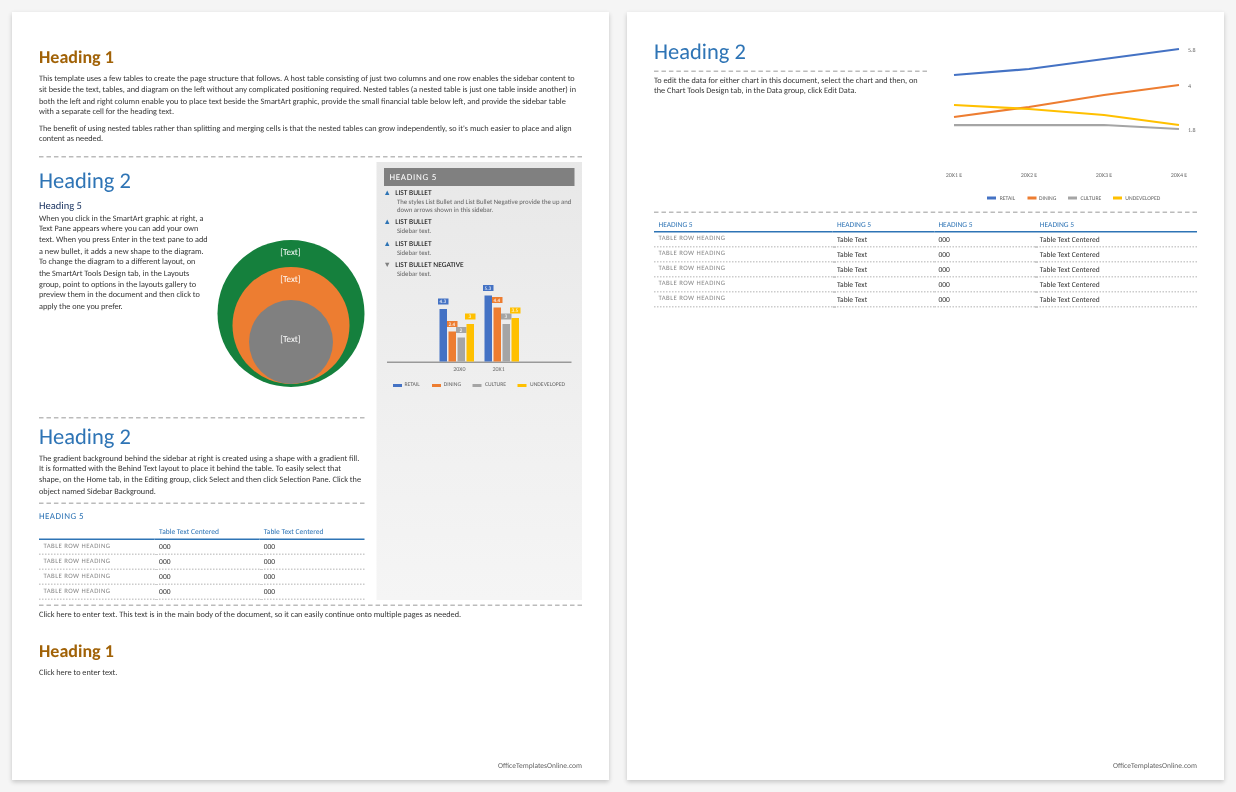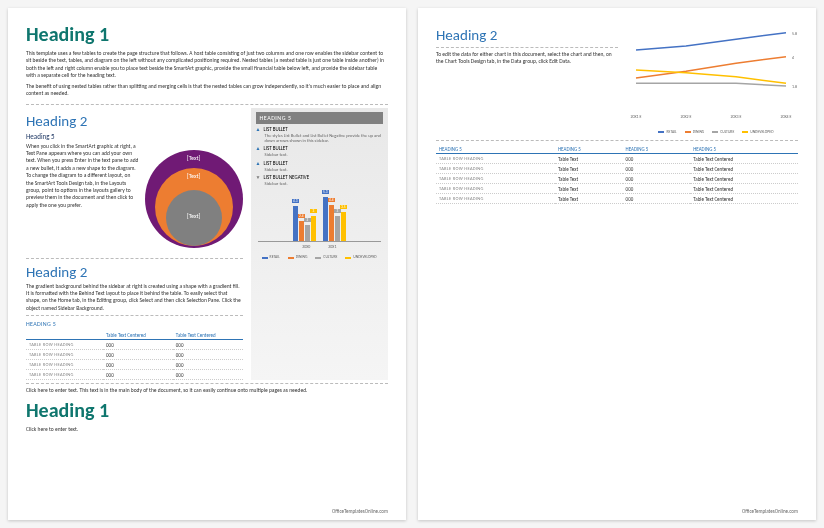--- a/index.html
+++ b/index.html
@@ -1,32 +1,32 @@
 <!DOCTYPE html>
 <html><head>
 <meta charset="utf-8">
 <style>
   * { box-sizing: border-box; margin: 0; padding: 0; }
   body { background: #f5f5f5; font-family: Calibri, Arial, sans-serif; width: 824px; height: 528px; overflow: hidden; display: flex; gap: 12px; padding: 8px; }
   .page { background: #fff; box-shadow: 0 1px 3px rgba(0,0,0,.2); flex: 1; padding: 14px 18px 10px 18px; position: relative; display: flex; flex-direction: column; font-size: 5.5px; color: #333; }
-  .h1 { color: #0f766e; font-size: 20px; font-weight: bold; margin-bottom: 4px; }
+  .h1 { color: #a16207; font-size: 12px; font-weight: bold; margin-bottom: 4px; margin-top: 10px; }
   .h2 { color: #2E74B5; font-size: 15px; font-weight: normal; margin: 4px 0 2px 0; }
   .h3 { color: #1F3864; font-size: 7px; font-weight: normal; margin: 2px 0; }
   .h5 { color: #2E74B5; font-size: 6px; margin: 4px 0 2px 0; letter-spacing: .3px; }
   .dash { border: none; border-top: 1px dashed #bbb; margin: 3px 0; }
   p { line-height: 1.35; margin-bottom: 3px; }
   .two-col { display: flex; gap: 8px; }
   .left { flex: 1.7; }
   .sidebar { flex: 1; background: linear-gradient(#e8e8e8,#f5f5f5); padding: 4px 5px; }
   .sidebar-head { background: #808080; color:#fff; font-size: 6px; padding: 2px 4px; letter-spacing:.5px; }
   .bullet { font-size: 5px; margin: 2px 0 1px 0; color:#000; }
   .bullet::before { content:"▲"; color:#2E74B5; font-size:5px; margin-right:3px; }
   .bullet.neg::before { content:"▼"; color:#808080; }
   .sub { font-size:4.5px; color:#666; margin-left:9px; line-height:1.2; }
-  .smartart { width:98px; height:98px; border-radius:50%; background:#701a75; margin:7px auto; position:relative; }
+  .smartart { width:98px; height:98px; border-radius:50%; background:#15803d; margin:17px auto; position:relative; }
   .ring2 { position:absolute; width:78px; height:78px; border-radius:50%; background:#ED7D31; left:10px; top:18px;}
   .ring3 { position:absolute; width:56px; height:56px; border-radius:50%; background:#808080; left:21px; top:40px;}
   .ringlbl { position:absolute; color:#fff; font-size:6px; left:50%; transform:translateX(-50%); }
   table { width:100%; border-collapse:collapse; font-size:5px; }
   th, td { text-align:left; padding:1.5px 3px; border-bottom:1px dotted #ccc; }
   th { color:#2E74B5; font-weight:normal; border-bottom:1px solid #2E74B5; }
   .rowh { color:#888; letter-spacing:.3px; font-size:4.5px; }
   .footer { position:absolute; bottom:6px; right:18px; font-size:5px; color:#666; }
   
   .barchart { height:60px; position:relative; margin:6px 2px 2px 2px; }

